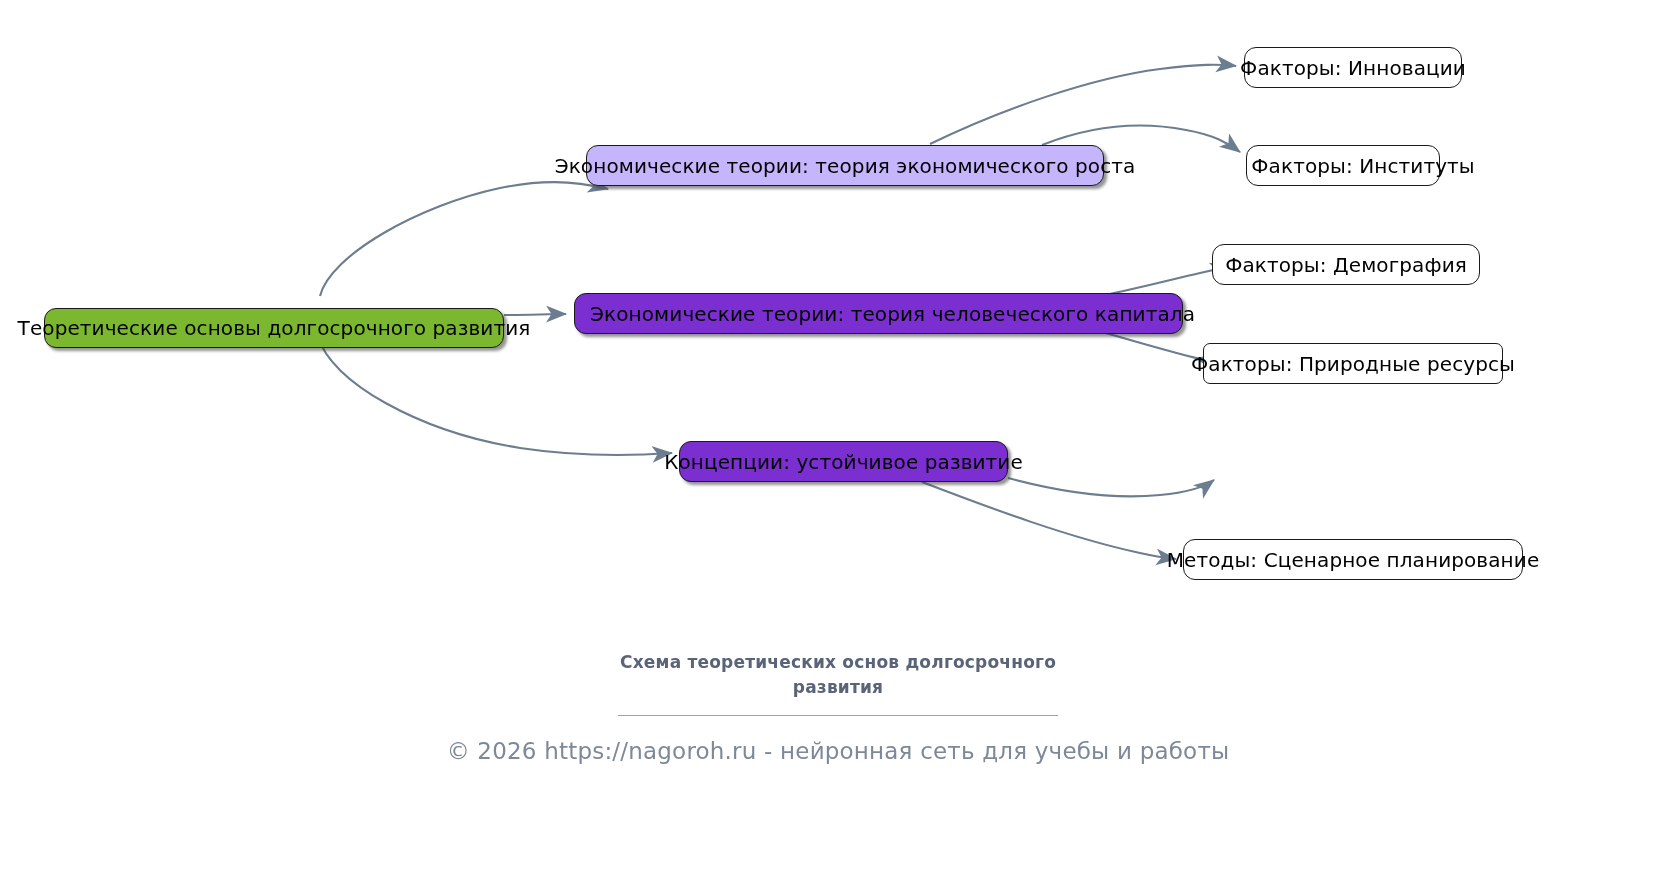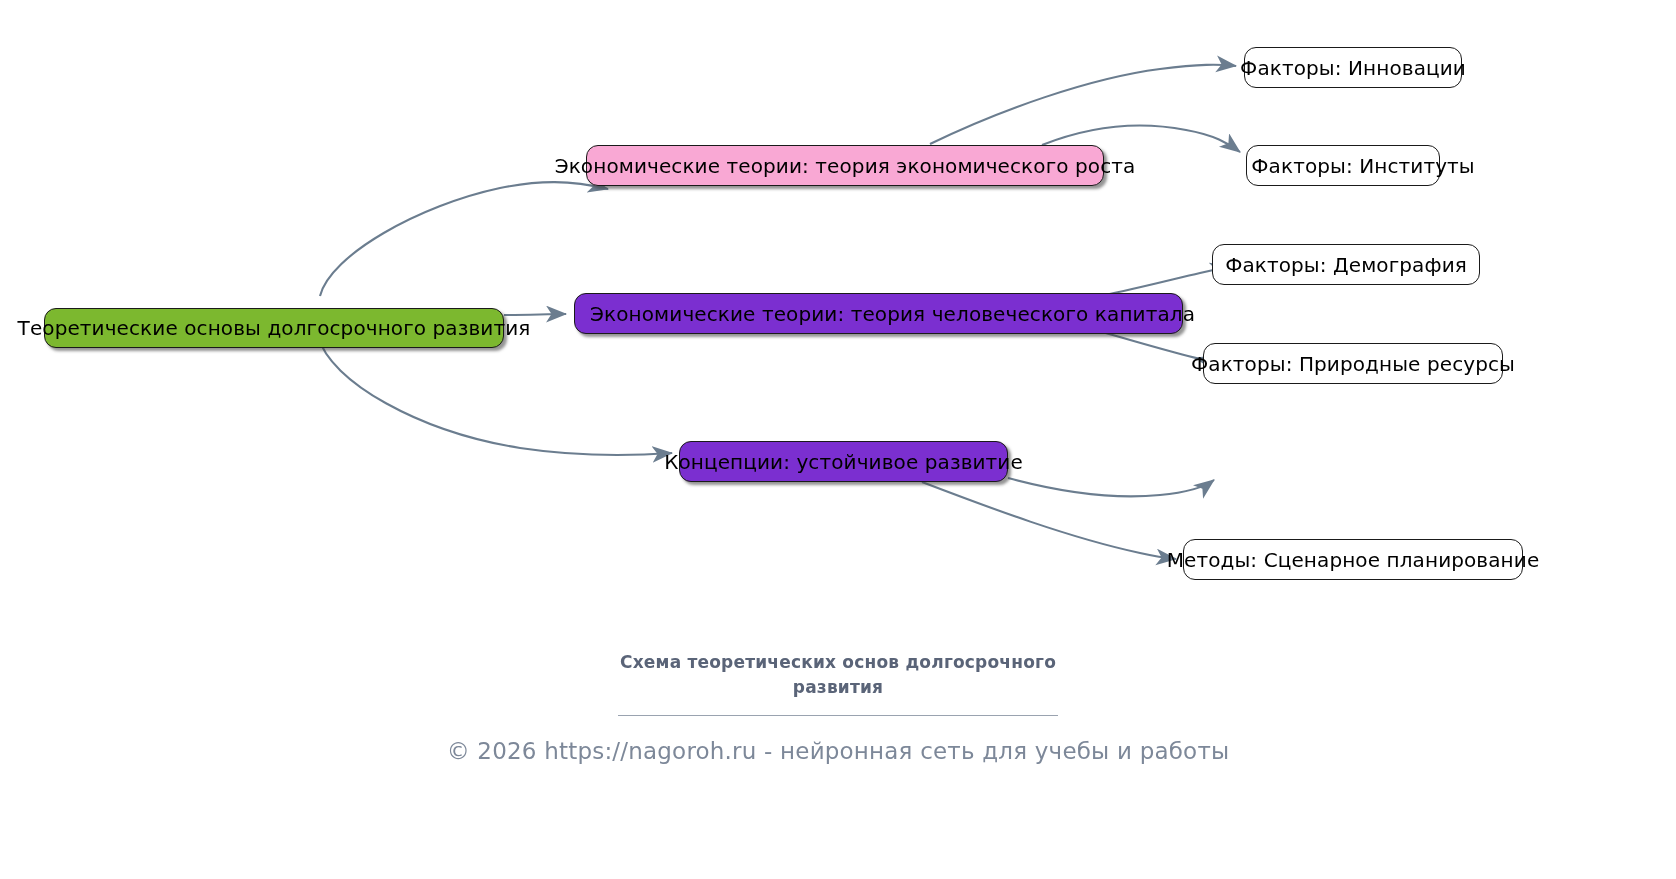--- a/index.html
+++ b/index.html
@@ -90,21 +90,21 @@
       <path d="M1102,332 C1130,340 1160,349 1188,356 C1196,358 1200,359 1196,358"></path>
       <path d="M1008,478 C1060,492 1110,500 1160,495 C1192,492 1206,486 1214,480"></path>
       <path d="M922,482 C990,508 1070,538 1140,553 C1158,557 1166,558 1176,559"></path>
     </g>
   </svg>
 
   <div class="node fill" style="left:44px;top:308px;width:460px;height:40px;background:#7CB82F;">
     <span class="lbl">Теоретические основы долгосрочного развития</span>
   </div>
 
-  <div class="node fill" style="left:586px;top:145px;width:518px;height:41px;background:#f9a8d4;">
+  <div class="node fill" style="left:586px;top:145px;width:518px;height:41px;background:#c4b5fd;">
     <span class="lbl">Экономические теории: теория экономического роста</span>
   </div>
 
   <div class="node fill" style="left:574px;top:293px;width:609px;height:41px;background:#7B2FD0;padding-left:28px;">
     <span class="lbl">Экономические теории: теория человеческого капитала</span>
   </div>
 
   <div class="node fill" style="left:679px;top:441px;width:329px;height:41px;background:#7B2FD0;">
     <span class="lbl">Концепции: устойчивое развитие</span>
   </div>
@@ -114,21 +114,21 @@
   </div>
 
   <div class="node leaf" style="left:1246px;top:145px;width:194px;height:41px;padding-left:40px;">
     <span class="lbl">Факторы: Институты</span>
   </div>
 
   <div class="node leaf" style="left:1212px;top:244px;width:268px;height:41px;">
     <span class="lbl">Факторы: Демография</span>
   </div>
 
-  <div class="node leaf" style="left:1203px;top:343px;width:300px;height:41px;">
+  <div class="node leaf" style="left:1203px;top:343px;width:300px;height:41px;border-radius:7px;">
     <span class="lbl">Факторы: Природные ресурсы</span>
   </div>
 
 
   <div class="node leaf" style="left:1183px;top:539px;width:340px;height:41px;">
     <span class="lbl">Методы: Сценарное планирование</span>
   </div>
 
   <div class="footer">
     <div class="footer-title">

